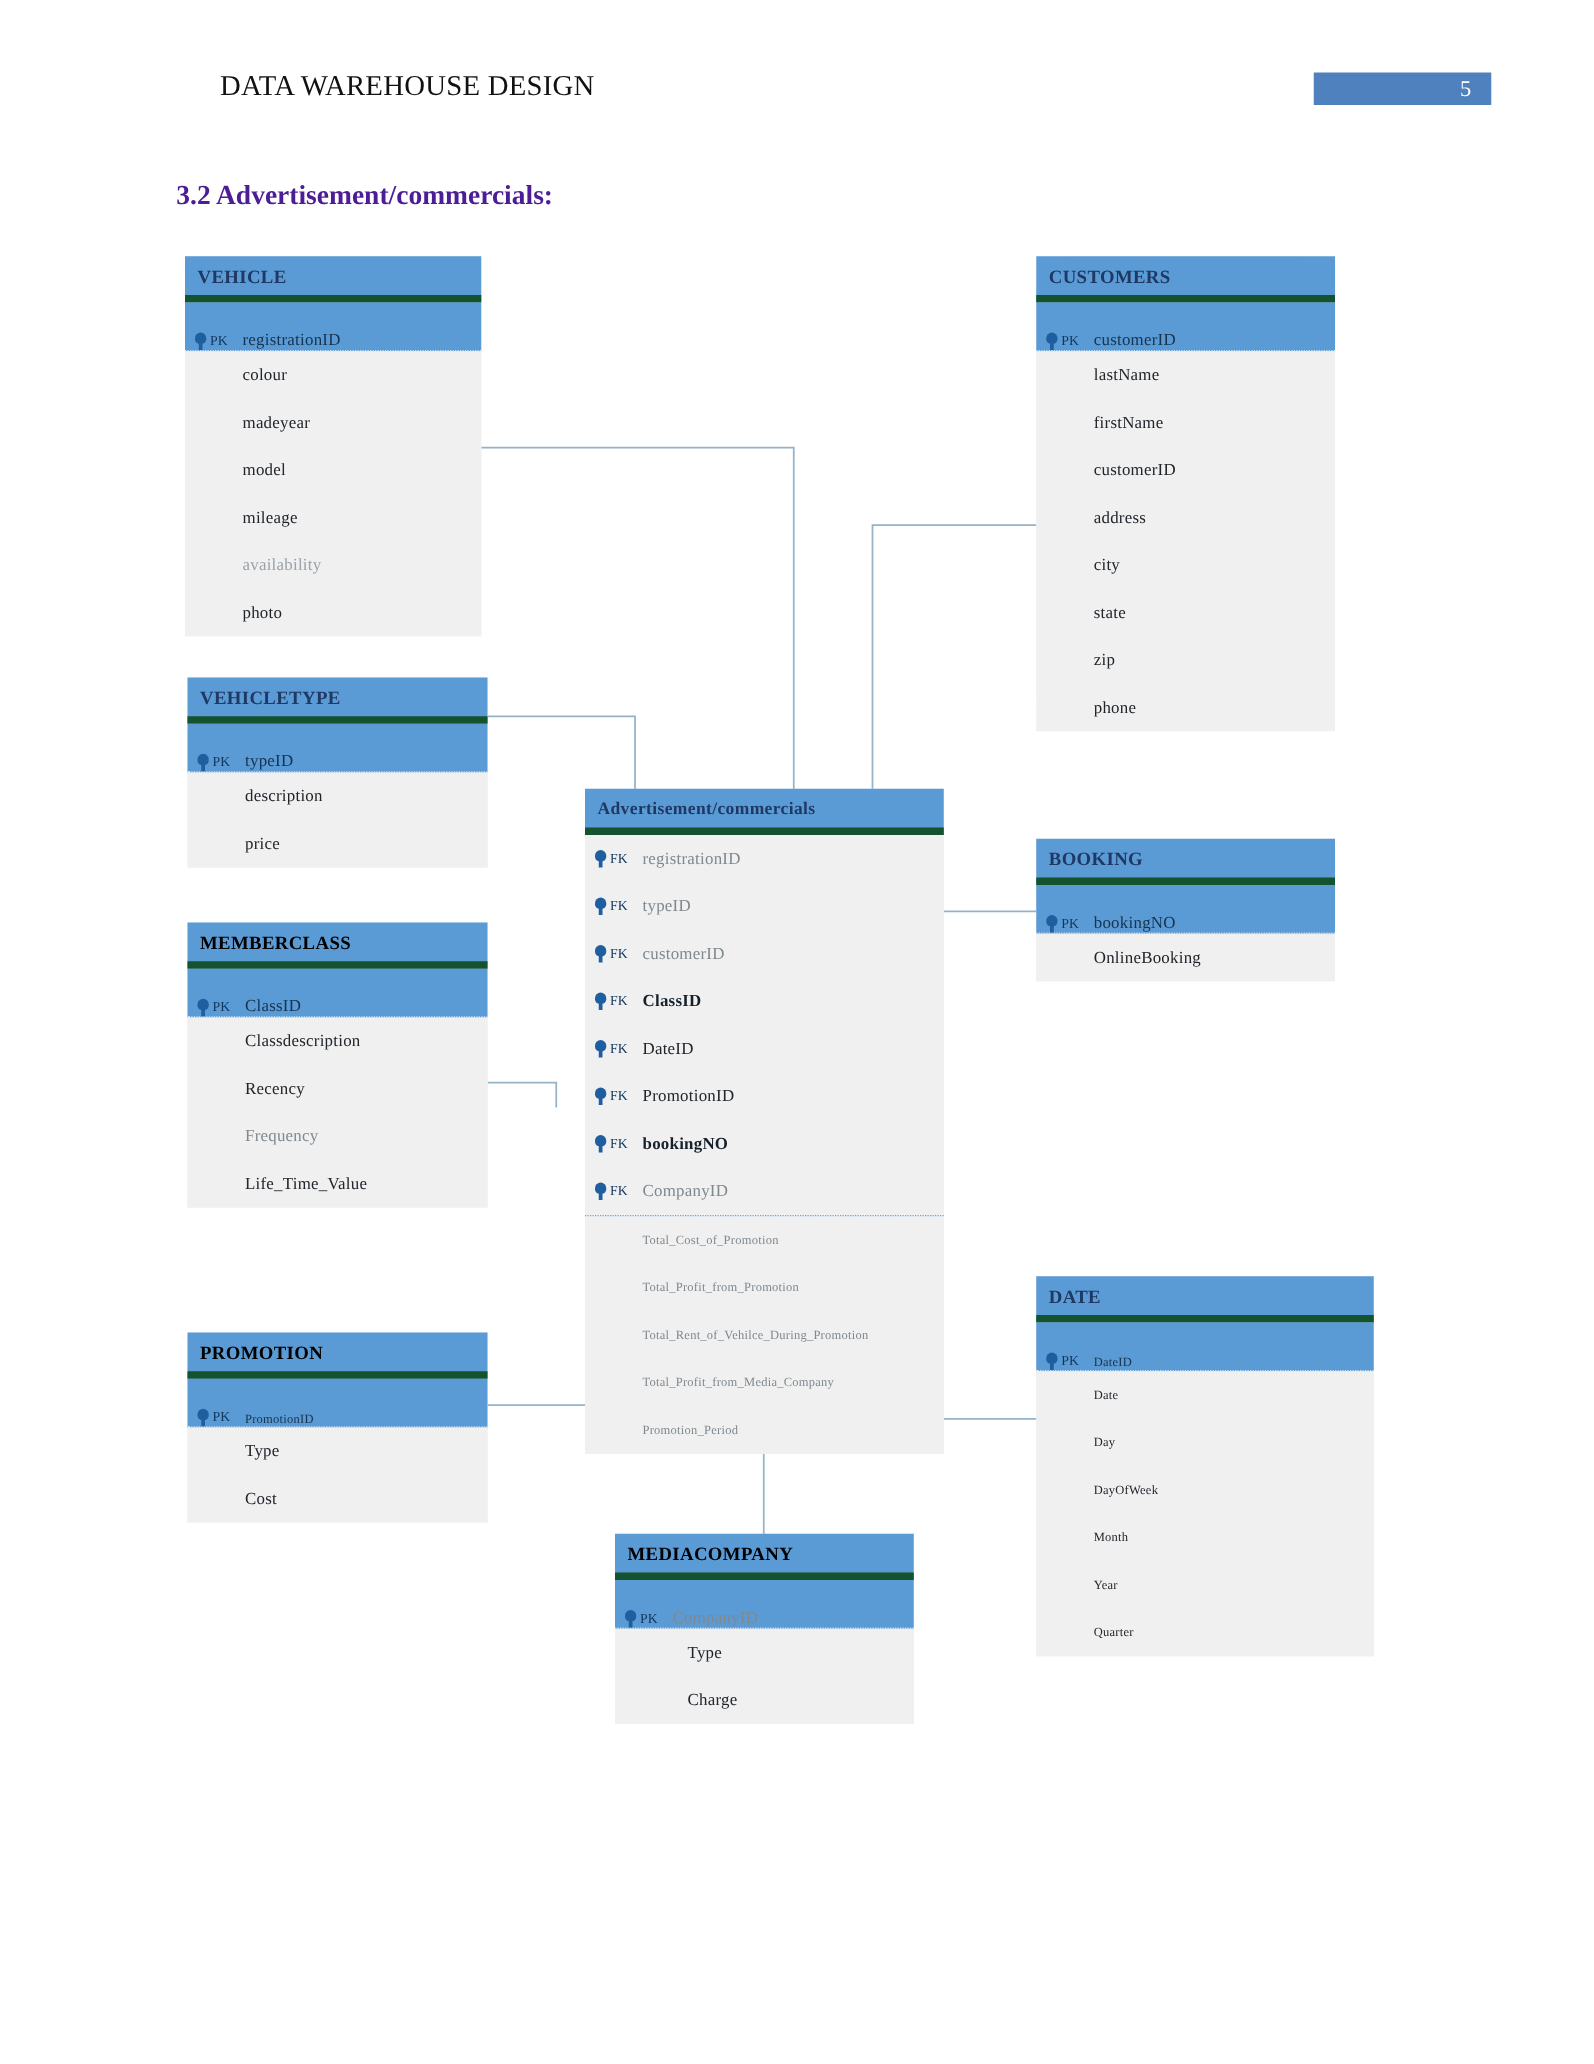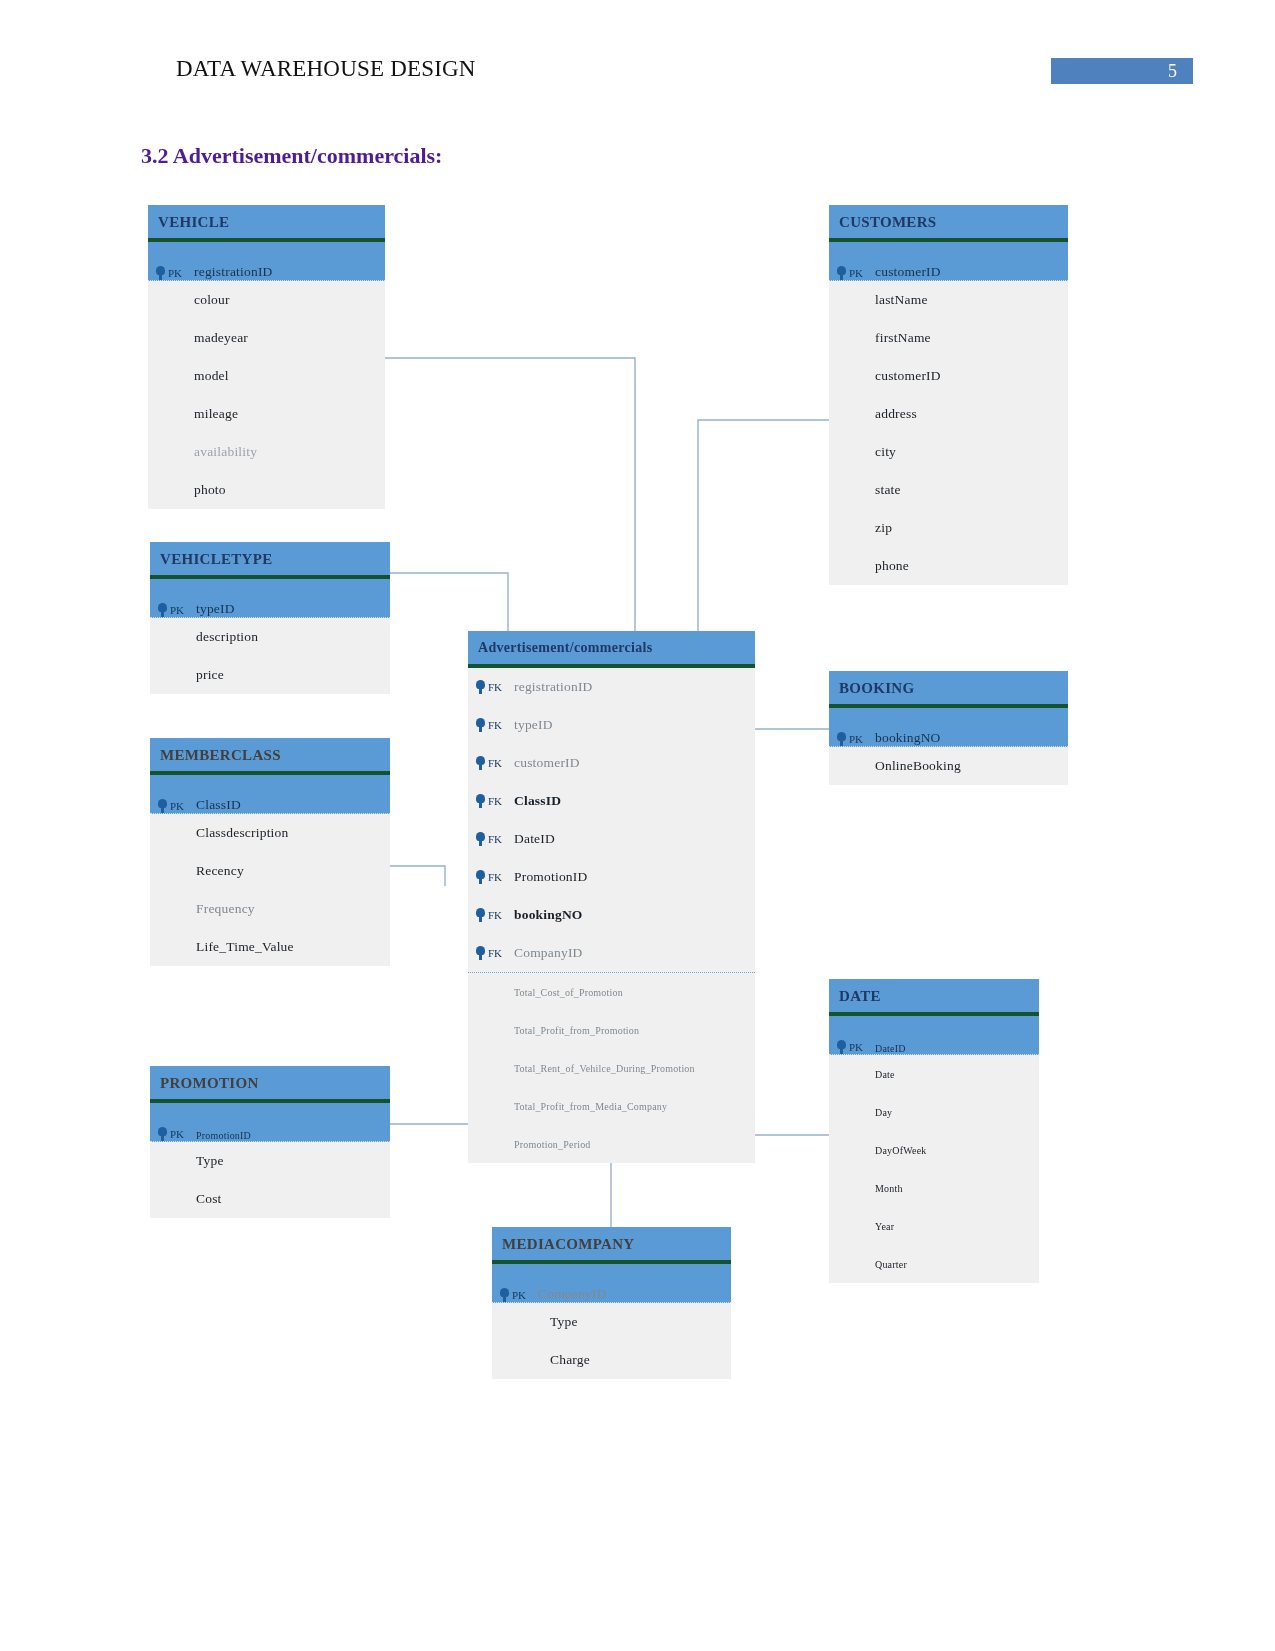--- a/index.html
+++ b/index.html
@@ -42,23 +42,23 @@
   }
   .entity .ent-title{
     background:#5b9bd5;
     color:#1f3864;
     font-size:15px;
     font-weight:bold;
     letter-spacing:.3px;
     padding:9px 0 9px 10px;
     box-sizing:border-box;
     height:37px;
-    border-bottom:4px solid #14532d;
-  }
-  .entity.lightname .ent-title{color:#404040;}
+    border-bottom:6px solid #14532d;
+  }
+  .entity.lightname .ent-title{color:#000000;}
   .entity.darkname  .ent-title{color:#1f3864;}
   .entity .pkrow{
     background:#5b9bd5;
     border-bottom:1px dotted #cfe1f1;
     height:38px;
     display:flex;align-items:flex-end;
   }
   .entity .row{
     height:38px;
     display:flex;align-items:center;
@@ -277,21 +277,21 @@
         <span>PK</span>
       </div>
       <div class="fieldname">bookingNO</div>
     </div>
     <div class="row">
         <div class="indent"></div>
       <div class="fieldname">OnlineBooking</div>
       </div>
   </div>
 
-  <div class="entity darkname" style="left:829px;top:979px;width:210px;">
+  <div class="entity darkname" style="left:829px;top:1021px;width:270px;">
     <div class="ent-title">DATE</div>
     <div class="pkrow">
       <div class="keycell">
         <span class="keyicon"></span>
         <span>PK</span>
       </div>
       <div class="fieldname small">DateID</div>
     </div>
     <div class="row">
         <div class="indent"></div>

